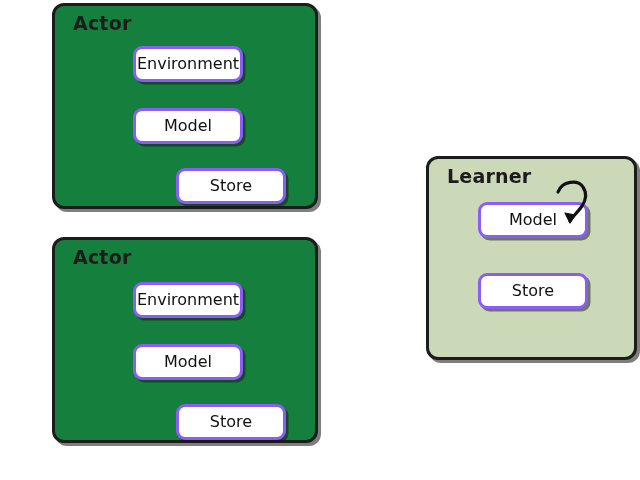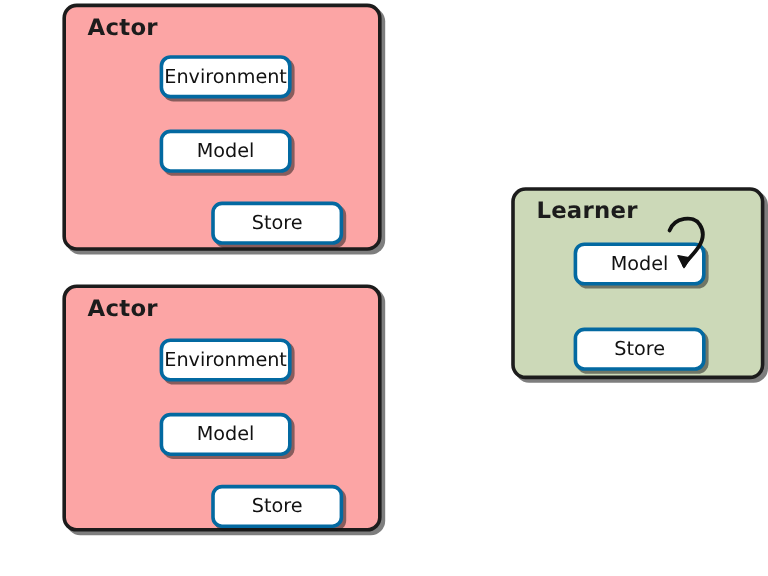--- a/index.html
+++ b/index.html
@@ -23,41 +23,41 @@
   }
 
   
   .group-box {
     position: absolute;
     box-sizing: border-box;
     border: 3px solid #1c1c1c;
     border-radius: 12px;
     box-shadow: 3px 3px 0 0 rgba(20,20,20,0.55);
   }
-  .group-box.pink  { background: #fca5a5; }
+  .group-box.pink  { background: #15803d; }
   .group-box.green { background: #ccd9b8; }
 
   .group-title {
     position: absolute;
     left: 18px;
     top: 8px;
     font-size: 19px;
     font-weight: bold;
     color: #1c1c1c;
     letter-spacing: 0.2px;
     line-height: 1;
     white-space: nowrap;
   }
 
   
   .node-box {
     position: absolute;
     box-sizing: border-box;
     background: #ffffff;
-    border: 3px solid #0369a1;
+    border: 3px solid #8b5cf6;
     border-radius: 9px;
     box-shadow: 2.5px 2.5px 0 0 rgba(20,20,20,0.5);
     display: flex;
     align-items: center;
     justify-content: center;
   }
   .node-label {
     font-size: 16px;
     color: #111111;
     line-height: 1;
@@ -100,21 +100,21 @@
 
     <div class="node-box" style="left:78px; top:104px; width:110px; height:36px;">
       <span class="node-label">Model</span>
     </div>
 
     <div class="node-box" style="left:121px; top:164px; width:110px; height:36px;">
       <span class="node-label">Store</span>
     </div>
   </div>
 
-  <div class="group-box green" style="left:426px; top:156px; width:211px; height:160px;">
+  <div class="group-box green" style="left:426px; top:156px; width:211px; height:204px;">
     <div class="group-title">Learner</div>
 
     <div class="node-box" style="left:49px; top:43px; width:110px; height:36px;">
       <span class="node-label">Model</span>
     </div>
 
     <div class="node-box" style="left:49px; top:114px; width:110px; height:36px;">
       <span class="node-label">Store</span>
     </div>
   </div>

